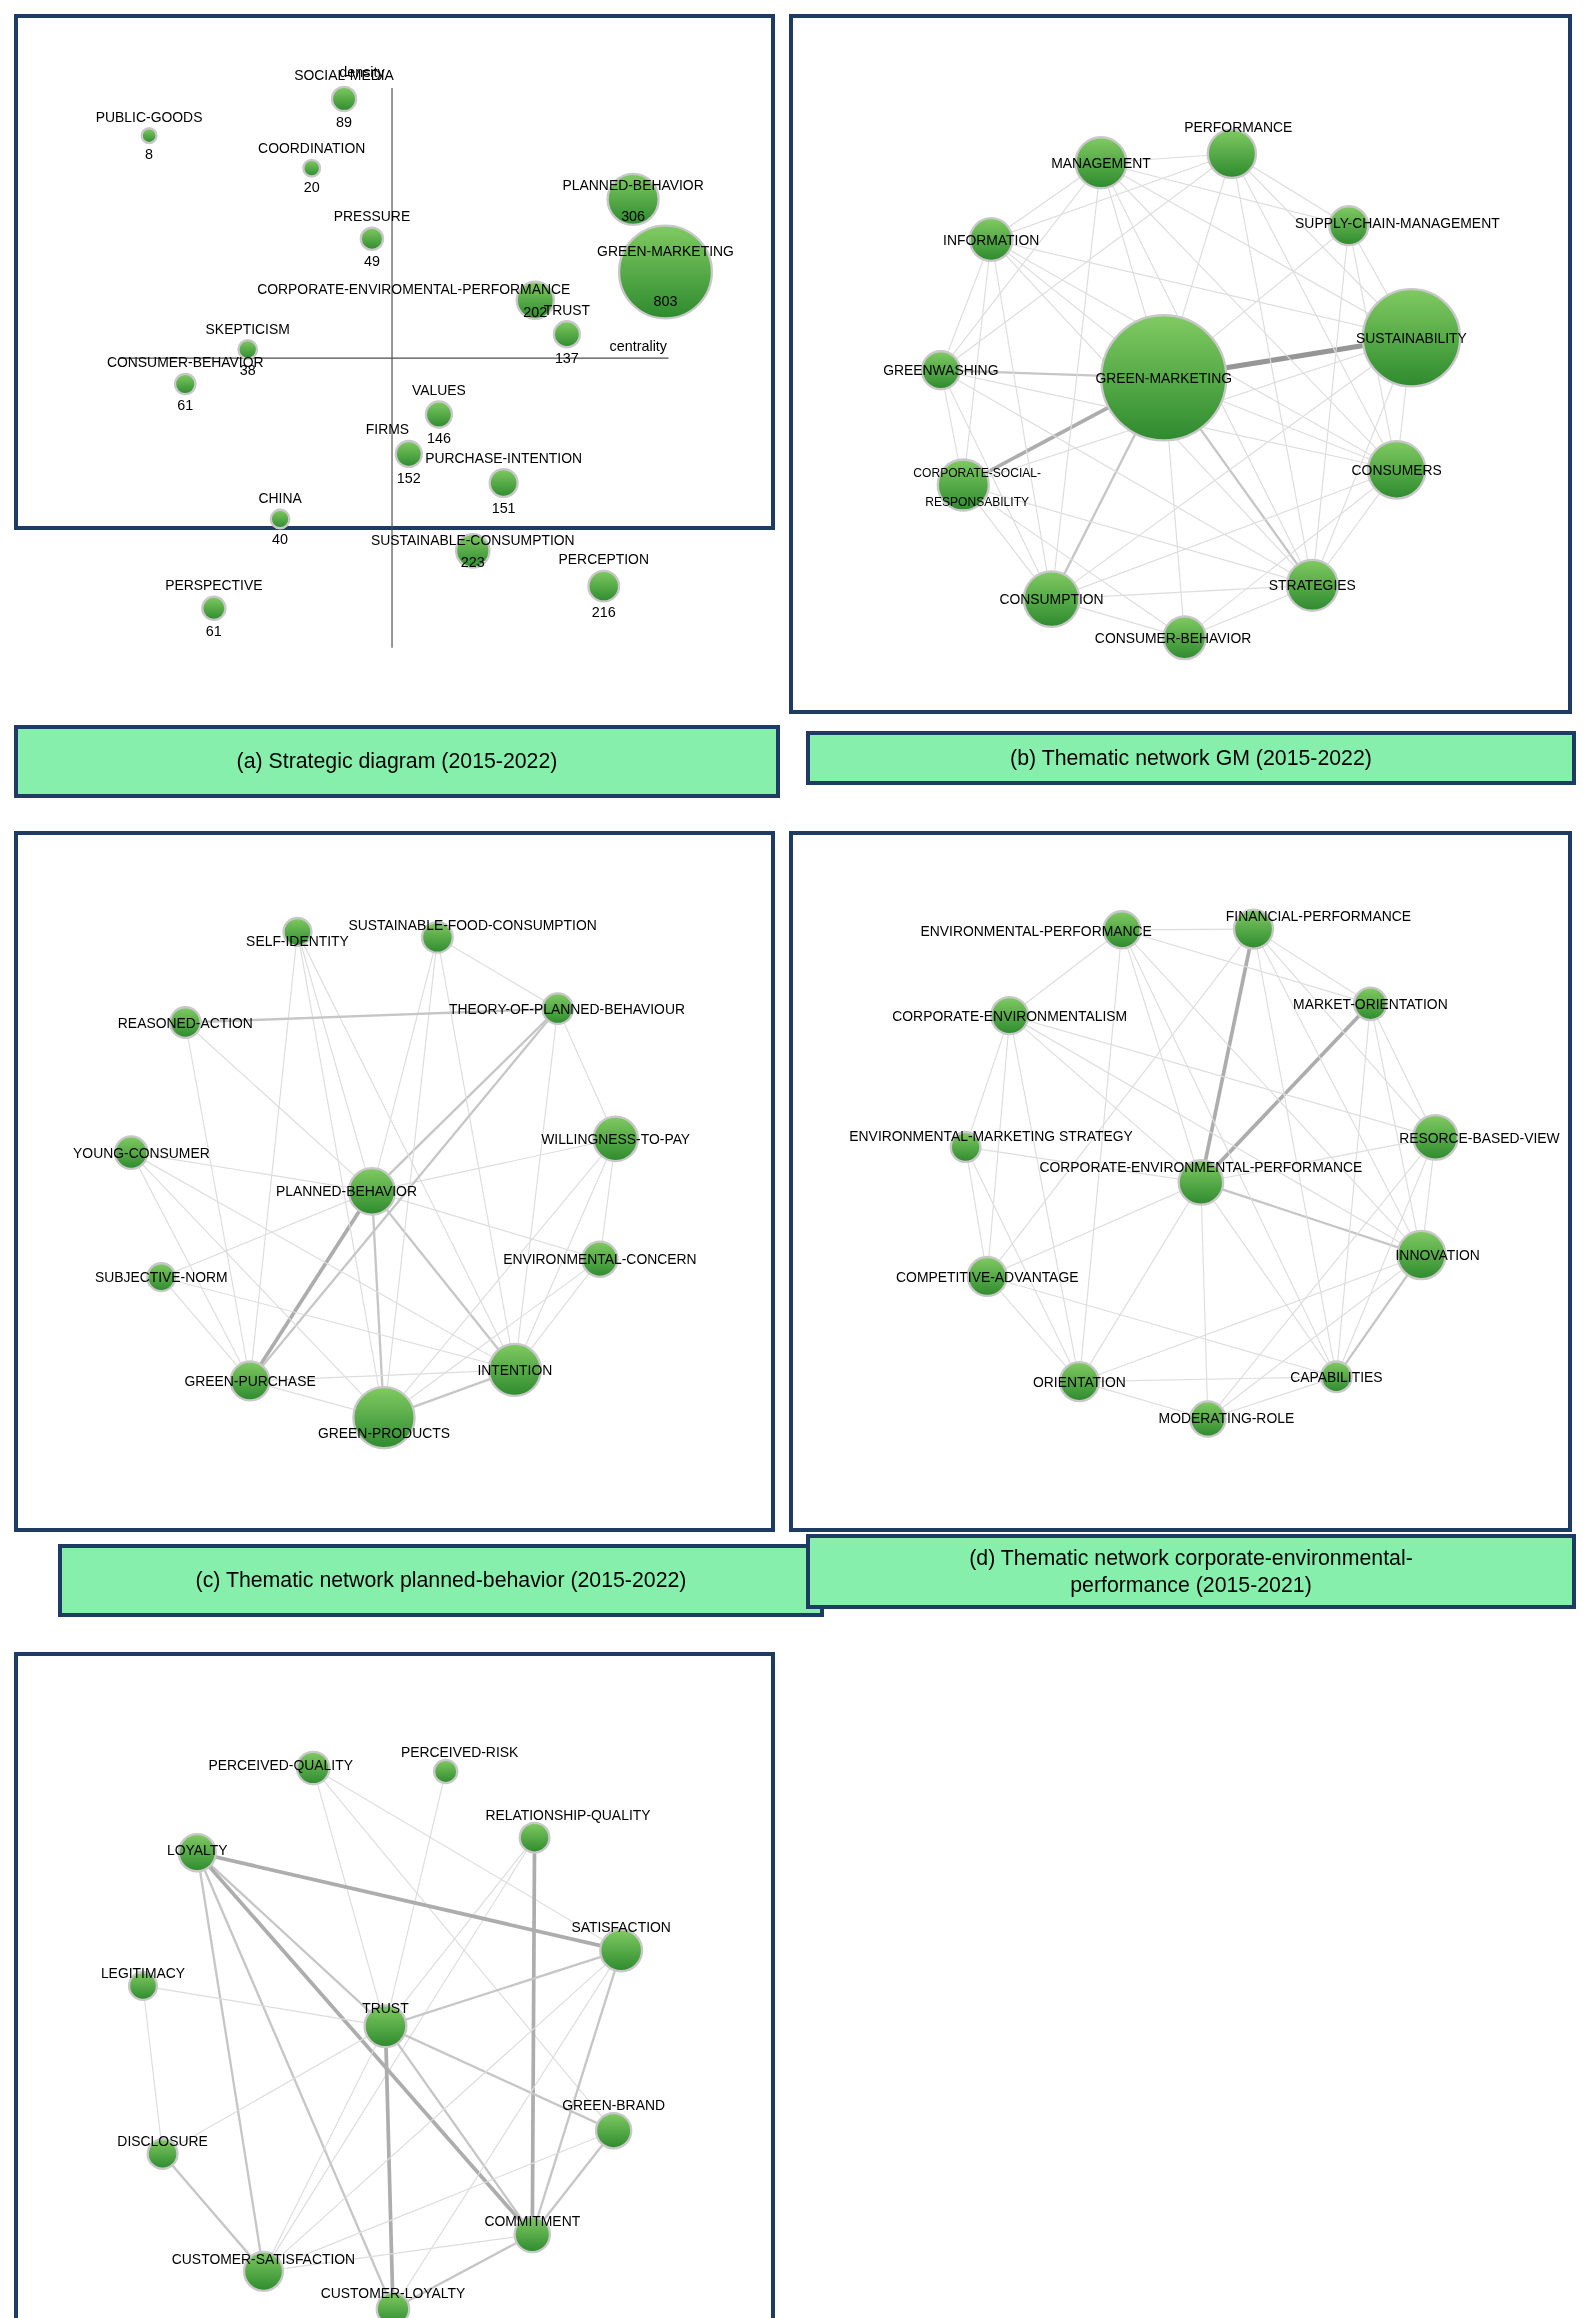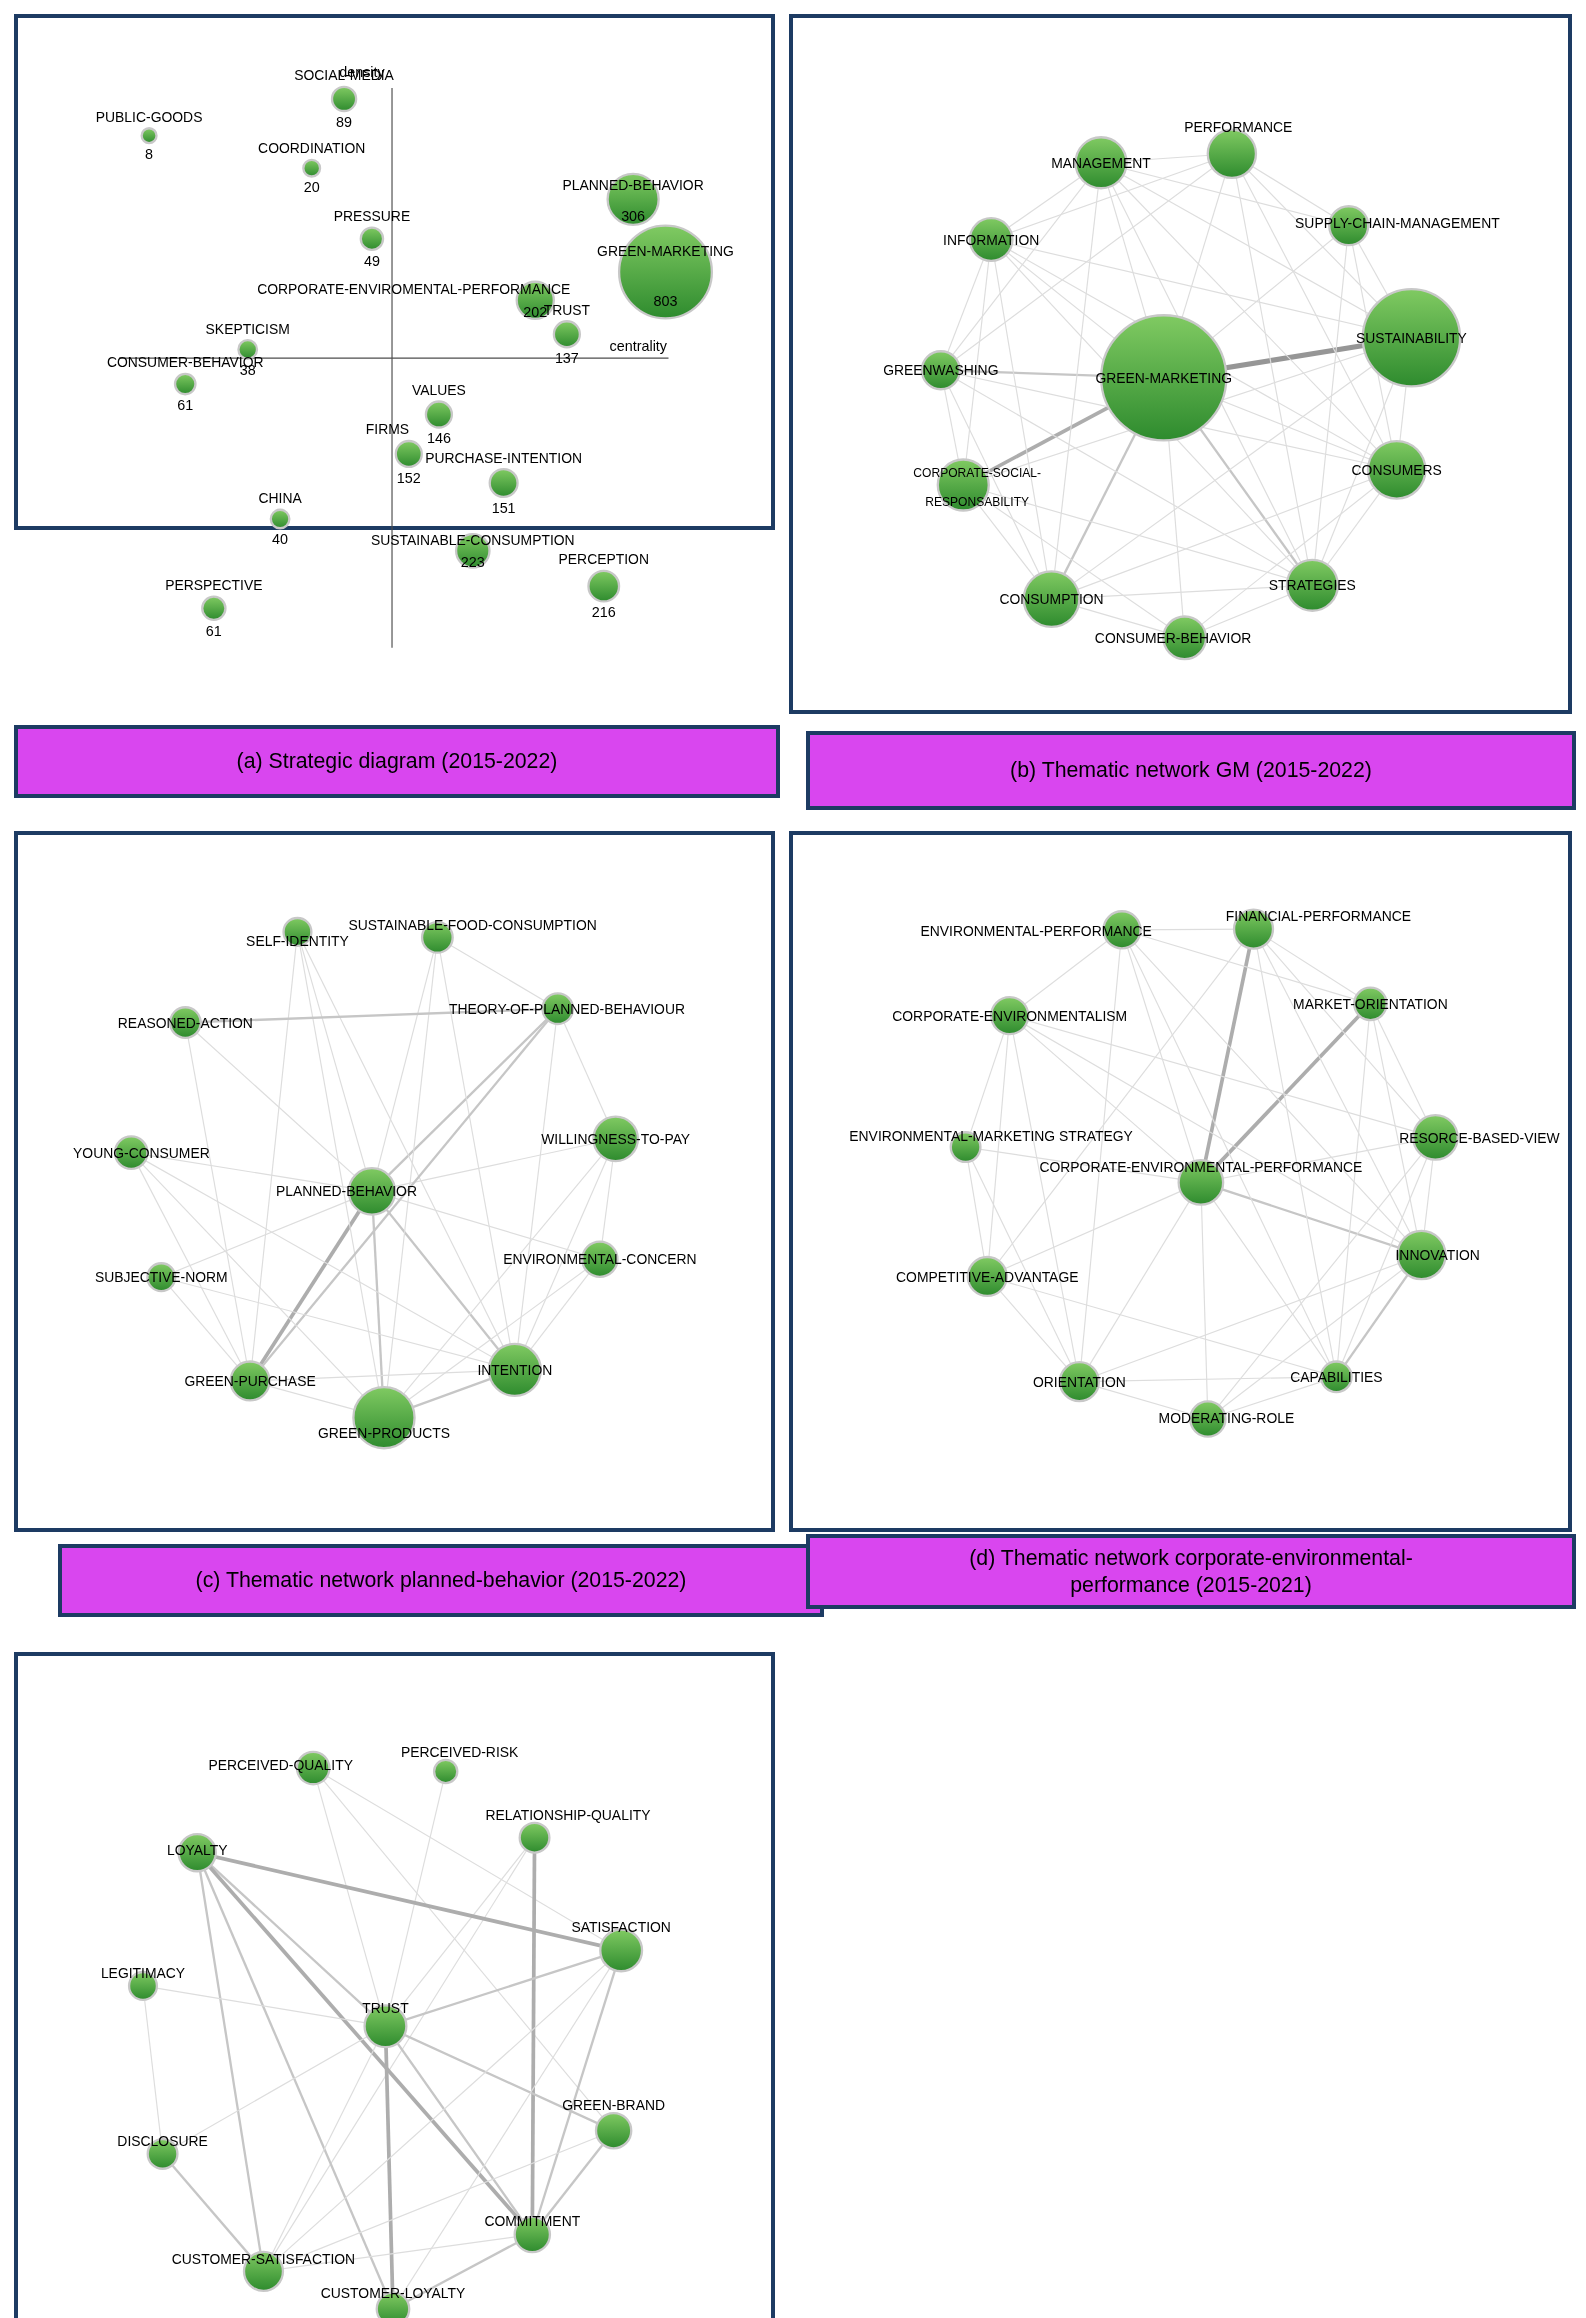--- a/index.html
+++ b/index.html
@@ -1,20 +1,20 @@
 <!DOCTYPE html>
 <html style="font-size:7.4px"><head>
 <meta charset="utf-8">
 <style>
   html,body{margin:0;padding:0;background:#ffffff;}
   body{width:1587px;height:2436px;position:relative;font-family:"Liberation Sans",sans-serif;}
   .fig{position:absolute;inset:0;}
   .panel{position:absolute;background:#fff;border:4.2px solid #1d3b63;box-sizing:border-box;}
   .panel svg{display:block;overflow:visible;}
-  .caption{position:absolute;background:#d946ef;border:4.2px solid #1d3b63;box-sizing:border-box;
+  .caption{position:absolute;background:#86efac;border:4.2px solid #1d3b63;box-sizing:border-box;
            display:flex;flex-direction:column;align-items:center;justify-content:center;
            font-size:21.3px;color:#000;line-height:1.25;}
   svg text{font-family:"Liberation Sans",sans-serif;fill:#000;}
 </style>
 </head>
 <body>
 
 <div class="fig">
   <div class="panel" id="panel-a" style="left: 14px; top: 14px; width: 761px; height: 516px;">
     <svg width="753" height="692" viewBox="0 0 1623 1492">
@@ -372,21 +372,21 @@
         <text x="311.616" y="1057.088" text-anchor="middle" font-size="30">DISCLOSURE</text>
         <text x="529.0980000000001" y="1310.272" text-anchor="middle" font-size="30">CUSTOMER-SATISFACTION</text>
         <text x="1108.509" y="1228.7839999999999" text-anchor="middle" font-size="30">COMMITMENT</text>
         <text x="808.254" y="1383.232" text-anchor="middle" font-size="30">CUSTOMER-LOYALTY</text>
       </svg>
   </div>
 
   <div class="caption" id="cap-a" style="left: 14px; top: 725px; width: 766px; height: 73px;">
     <span>(a) Strategic diagram (2015-2022)</span>
   </div>
-  <div class="caption" id="cap-b" style="left: 806px; top: 731px; width: 770px; height: 79px;">
+  <div class="caption" id="cap-b" style="left: 806px; top: 731px; width: 770px; height: 54px;">
     <span>(b) Thematic network GM (2015-2022)</span>
   </div>
   <div class="caption" id="cap-c" style="left: 14px; top: 1544px; width: 766px; height: 73px; margin-left: 44px;">
     <span>(c) Thematic network planned-behavior (2015-2022)</span>
   </div>
   <div class="caption" id="cap-d" style="left: 806px; top: 1534px; width: 770px; height: 75px;">
     <span>(d) Thematic network corporate-environmental-</span>
     <span>performance  (2015-2021)</span>
   </div>
 

